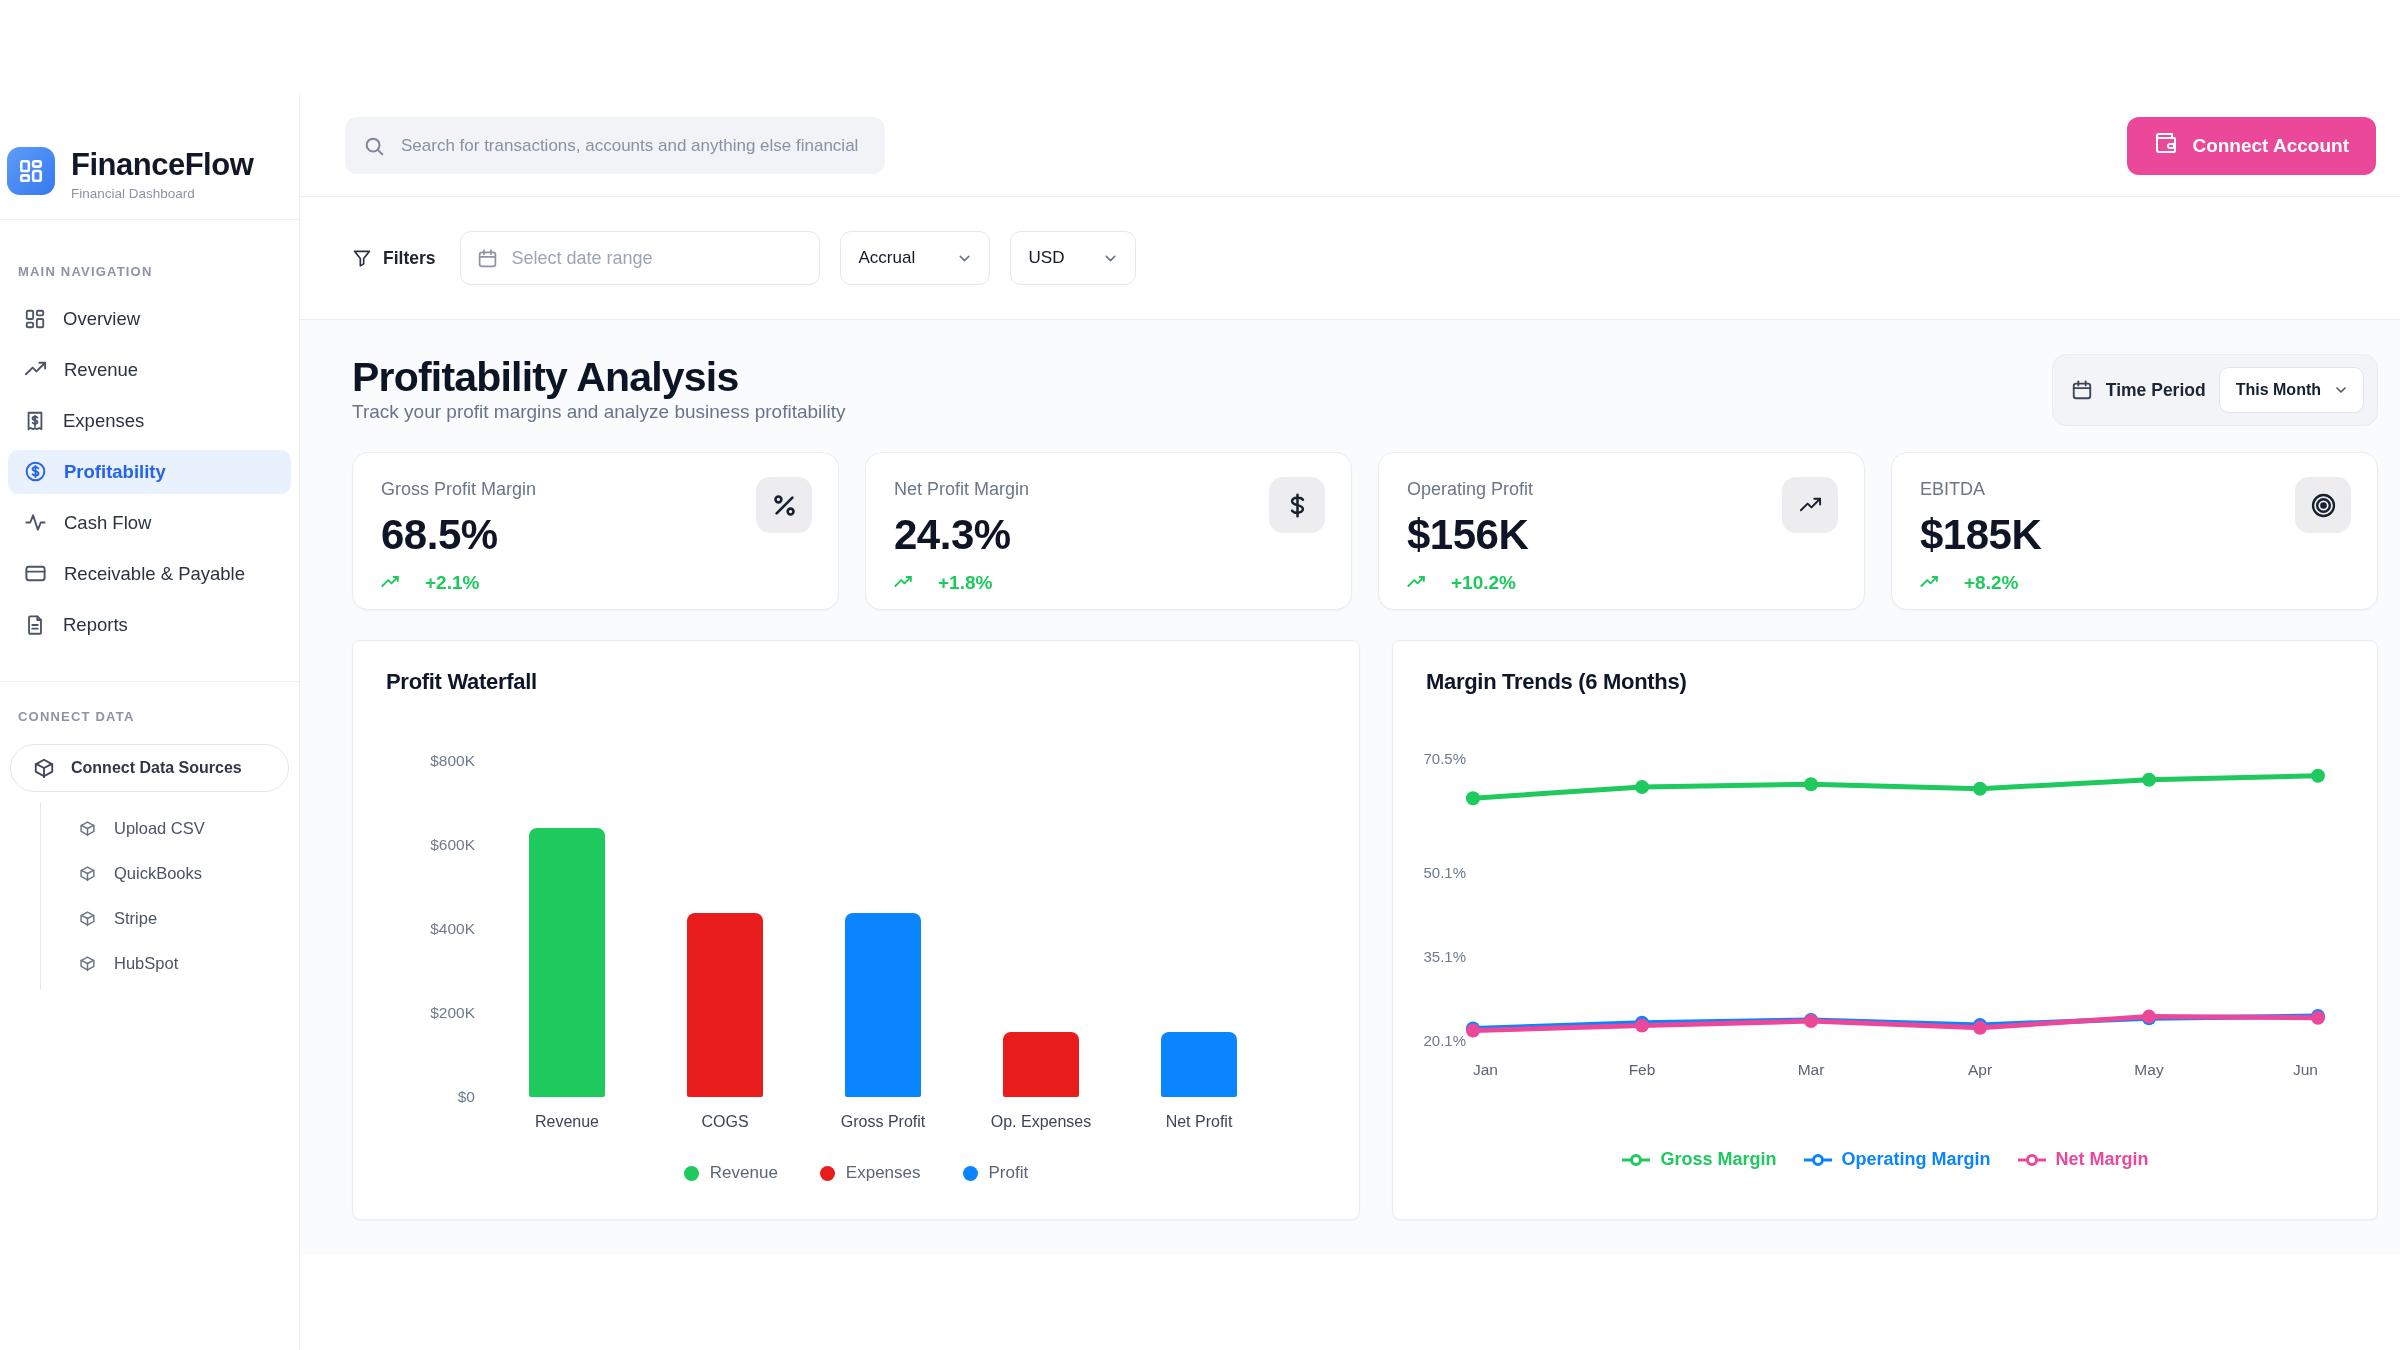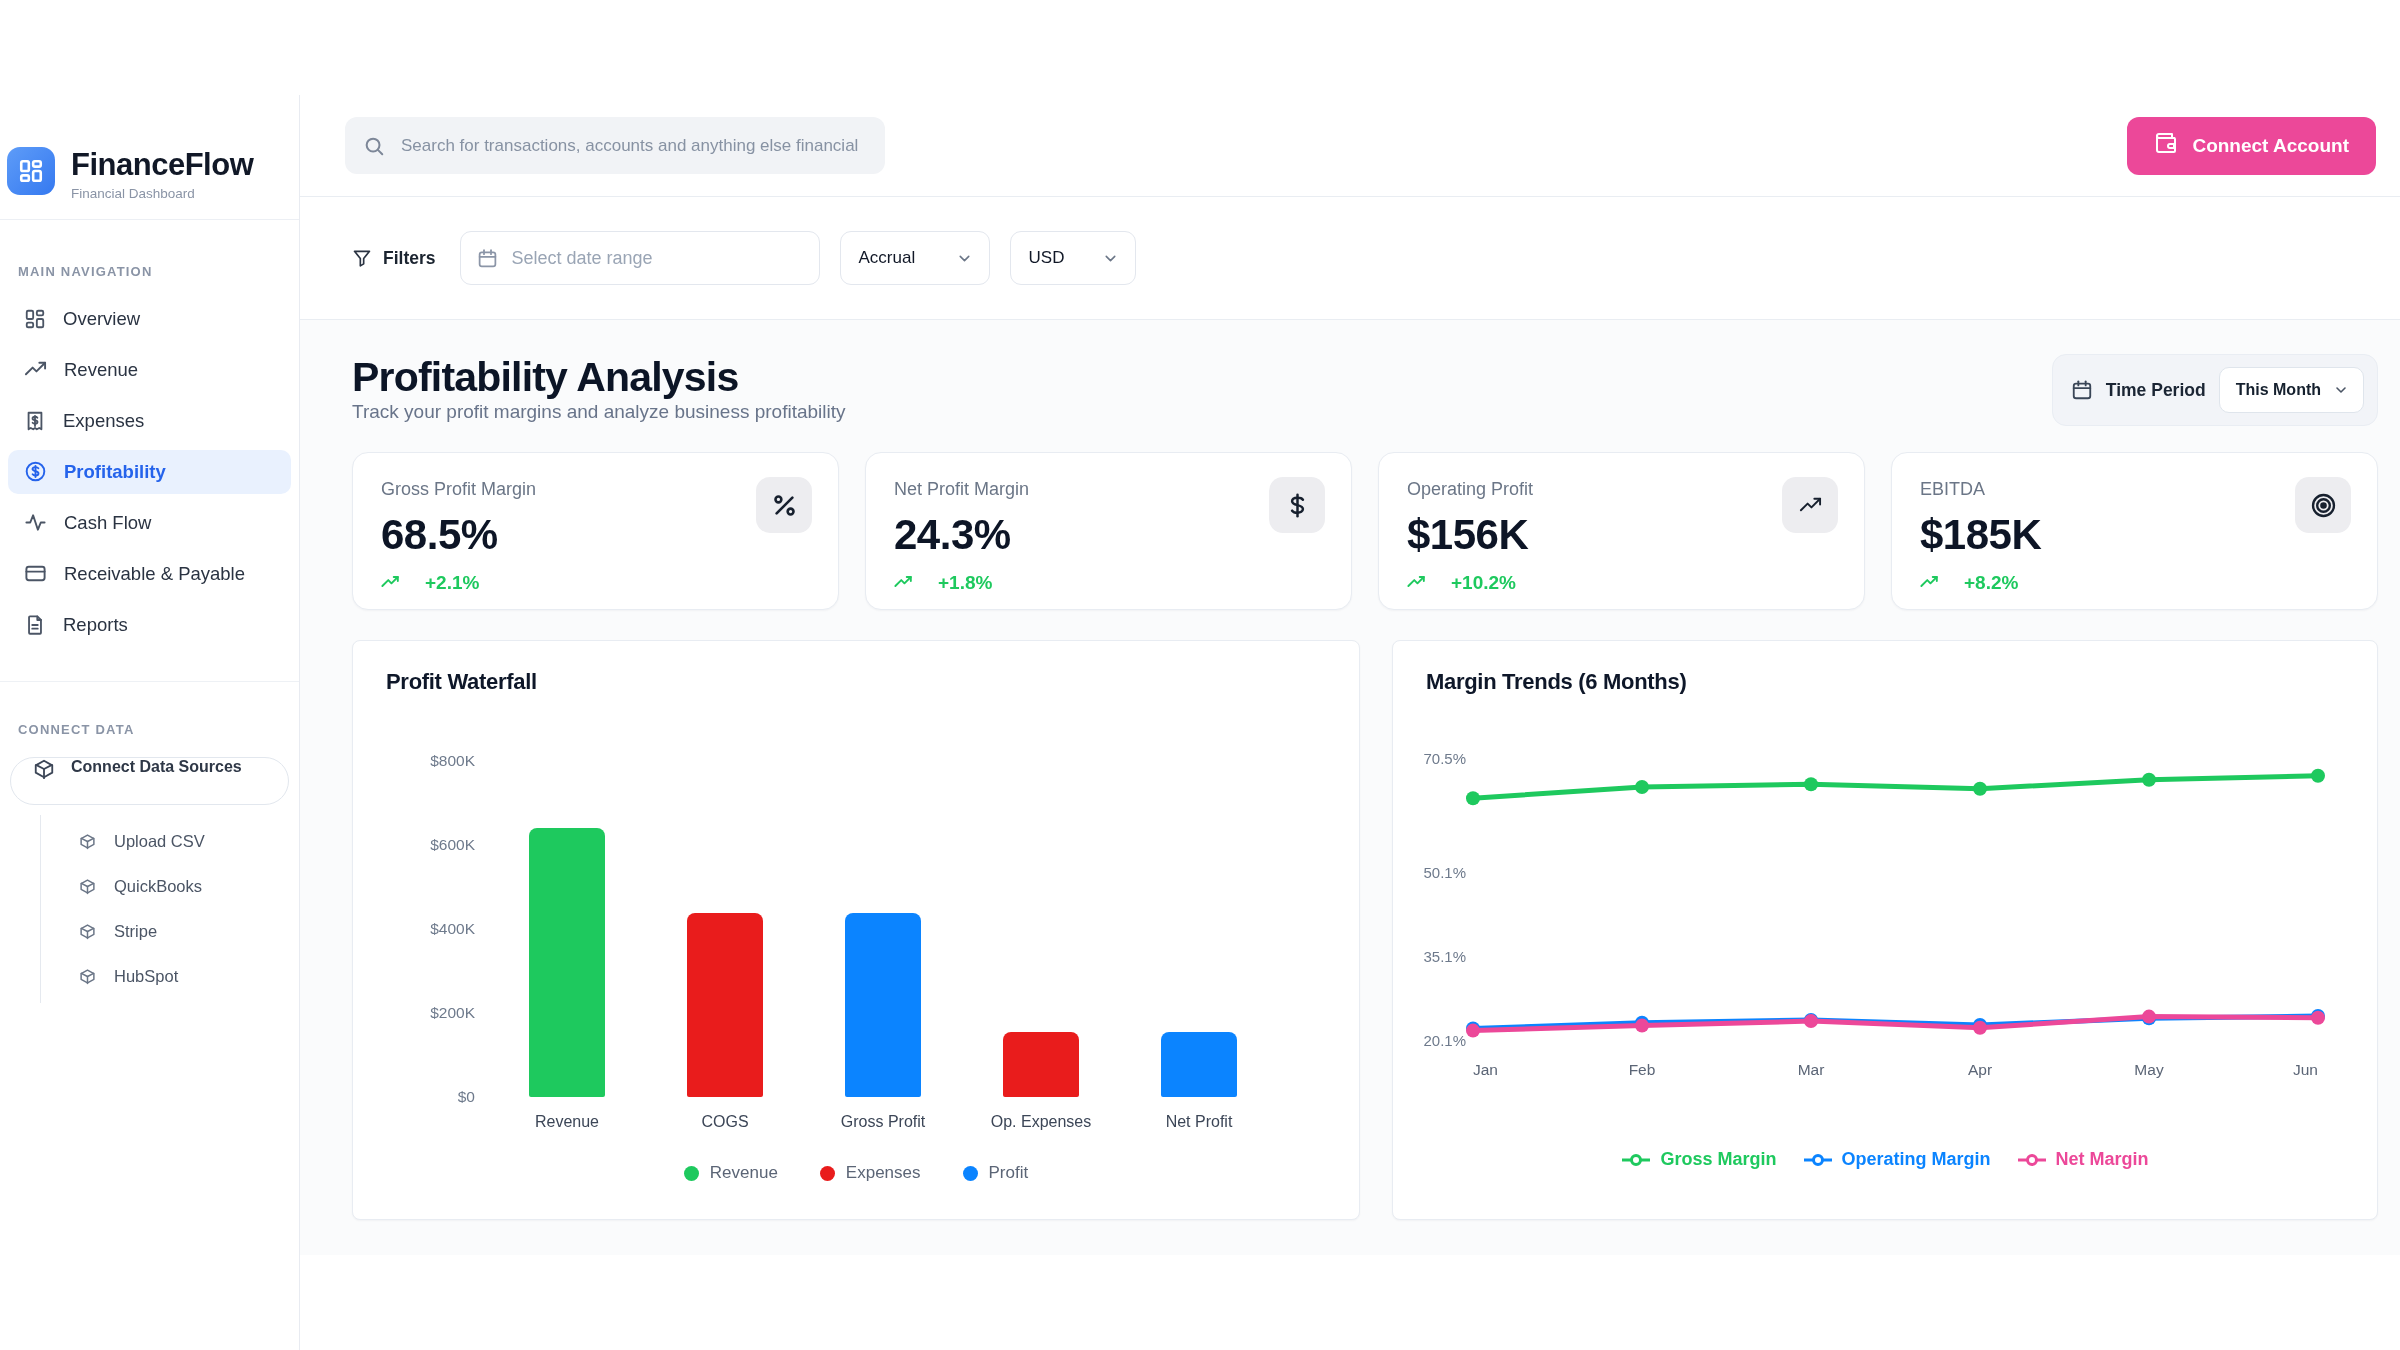--- a/index.html
+++ b/index.html
@@ -14,21 +14,21 @@
   .brand-tag { font-size:13.5px; color:#8a94a6; margin-top:4px; font-weight:400; }
   .brand-divider { border:none; border-top:1px solid #eceff4; margin:18px 0 0 0; }
   .side-section { font-size:13px; font-weight:700; letter-spacing:1.2px; color:#8a94a6; margin:44px 0 18px 18px; }
   .nav-item { display:flex; align-items:center; gap:17px; height:44px; margin:7px 8px; padding-left:16px; border-radius:10px; cursor:pointer; }
   .nav-item .nav-lb { font-size:18.5px; font-weight:500; color:#2a3342; }
   .nav-item .nav-ic { display:flex; color:#4b5565; }
   .nav-item.active { background:#e9f1fe; }
   .nav-item.active .nav-lb { color:#2563eb; font-weight:700; }
   .nav-item.active .nav-ic { color:#2563eb; }
   .connect-divider { border:none; border-top:1px solid #eef1f5; margin:34px 0 0 0; }
-  .connect-pill { display:flex; align-items:flex-start; gap:16px; margin:20px 10px 0 10px; height:48px; border:1.5px solid #e2e7ee; border-radius:26px; padding-left:22px; background:#fff; cursor:pointer; }
+  .connect-pill { display:flex; align-items:center; gap:16px; margin:20px 10px 0 10px; height:48px; border:1.5px solid #e2e7ee; border-radius:26px; padding-left:22px; background:#fff; cursor:pointer; }
   .connect-pill span.lbl { font-size:16px; font-weight:700; color:#2f3847; }
   .connect-pill .nav-ic { color:#3c4657; display:flex; }
   .sources { margin:10px 0 0 40px; border-left:1.5px solid #e5e9ef; padding:4px 0; }
   .source-item { display:flex; align-items:center; gap:18px; height:45px; padding-left:38px; cursor:pointer; }
   .source-item .nav-ic { color:#6b7687; display:flex; }
   .source-item .src-lb { font-size:16.5px; font-weight:500; color:#4b5565; }
 
   
   .main { position:absolute; left:300px; top:95px; right:0; bottom:0; }
   .topbar { height:102px; display:flex; align-items:center; justify-content:space-between; padding:0 24px 0 45px; border-bottom:1px solid #e9edf2; background:#fff; }
@@ -166,21 +166,21 @@
               <path d="M14.5 2.5H6.5a1 1 0 0 0-1 1v17a1 1 0 0 0 1 1h11a1 1 0 0 0 1-1V6.5l-4-4z"></path>
               <path d="M14.5 2.5v4h4"></path>
               <line x1="9" y1="12" x2="15" y2="12"></line>
               <line x1="9" y1="16" x2="15" y2="16"></line>
             </svg>
           </span>
           <span class="nav-lb">Reports</span>
         </div>
       </nav>
     <hr class="connect-divider">
-    <div class="side-section" style="margin-top:40px;">CONNECT DATA</div>
+    <div class="side-section" style="margin-top:27px;">CONNECT DATA</div>
     <div class="connect-pill">
       <span class="nav-ic">
           <svg width="22" height="22" viewBox="0 0 24 24" fill="none" stroke="currentColor" stroke-width="2" stroke-linecap="round" stroke-linejoin="round">
             <path d="M21 16V8l-9-5-9 5v8l9 5 9-5z"></path>
             <path d="M3.3 7.5 12 12l8.7-4.5"></path>
             <path d="M12 22V12"></path>
           </svg>
         </span>
       <span class="lbl">Connect Data Sources</span>
     </div>

